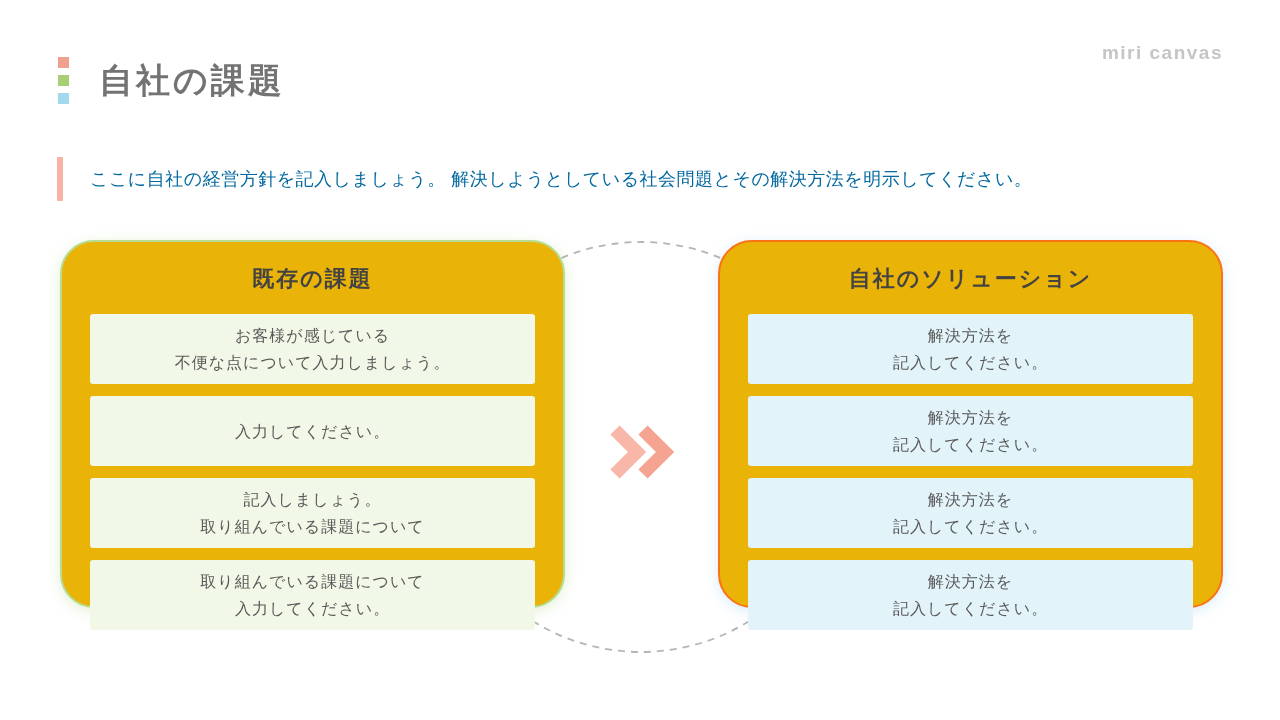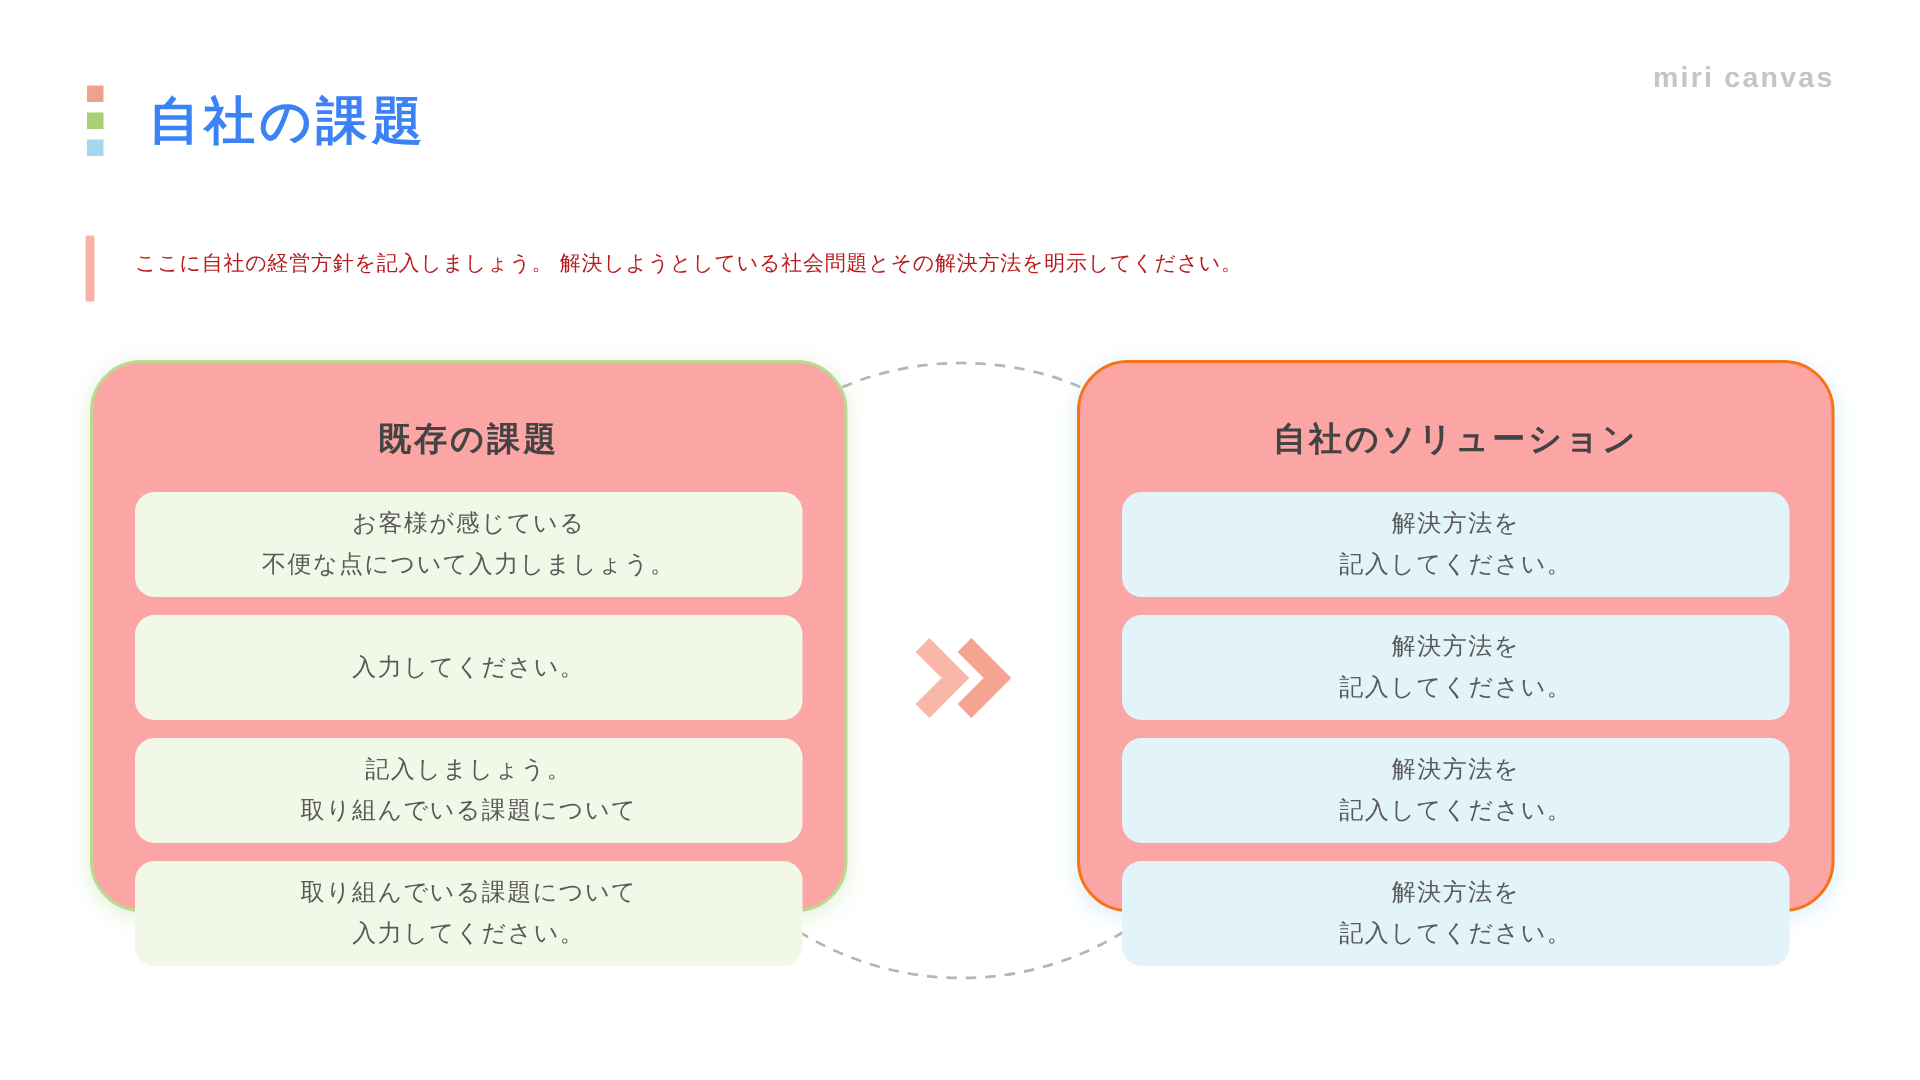--- a/index.html
+++ b/index.html
@@ -16,54 +16,54 @@
   }
 
   .accent-squares { position:absolute; left:58px; top:57px; }
   .accent-squares .sq { width:11px; height:11px; margin-bottom:7px; }
   .sq-salmon { background:#efa18d; }
   .sq-green  { background:#a7cf76; }
   .sq-blue   { background:#a2d9ef; }
 
   .page-title {
     position:absolute; left:99px; top:58px;
-    font-size:34px; font-weight:800; color:#3b82f6; letter-spacing:3px;
+    font-size:34px; font-weight:800; color:#737373; letter-spacing:3px;
   }
 
   .subtitle-bar {
     position:absolute; left:57px; top:157px;
     width:6px; height:44px; background:#f7b3a5; border-radius:1px;
   }
   .subtitle {
     position:absolute; left:90px; top:167px;
-    font-size:14px; color:#b91c1c; letter-spacing:0.5px;
+    font-size:18px; color:#0369a1; letter-spacing:0.5px;
   }
 
   .dashed-circle { position:absolute; left:434px; top:240px; z-index:0; }
 
   .panel {
     position:absolute; top:240px; width:505px; height:368px;
-    background:#fca5a5; border-radius:34px; z-index:1;
-    padding:36px 28px 0 28px;
+    background:#eab308; border-radius:34px; z-index:1;
+    padding:22px 28px 0 28px;
   }
   .panel.green {
     left:60px; border:2px solid #b7db90;
     box-shadow:0 3px 14px rgba(160,205,110,0.30);
   }
   .panel.blue {
     left:718px; border:2px solid #f97316;
     box-shadow:0 3px 14px rgba(130,195,235,0.30);
   }
   .panel-title {
     text-align:center; font-size:22px; font-weight:800; color:#434343;
     letter-spacing:2px; height:30px; line-height:30px;
   }
   .items { margin-top:20px; }
   .item {
-    width:445px; height:70px; margin:0 auto 12px auto; border-radius:13px;
+    width:445px; height:70px; margin:0 auto 12px auto; border-radius:3px;
     display:flex; flex-direction:column; justify-content:center; align-items:center;
     font-size:16px; color:#595959; line-height:27px; letter-spacing:1px;
     text-align:center;
   }
   .panel.green .item { background:#f1f8e7; }
   .panel.blue  .item { background:#e2f3fa; }
   .item span { display:block; }
 
   .chevrons { position:absolute; left:606px; top:421px; z-index:2; }
 </style>

